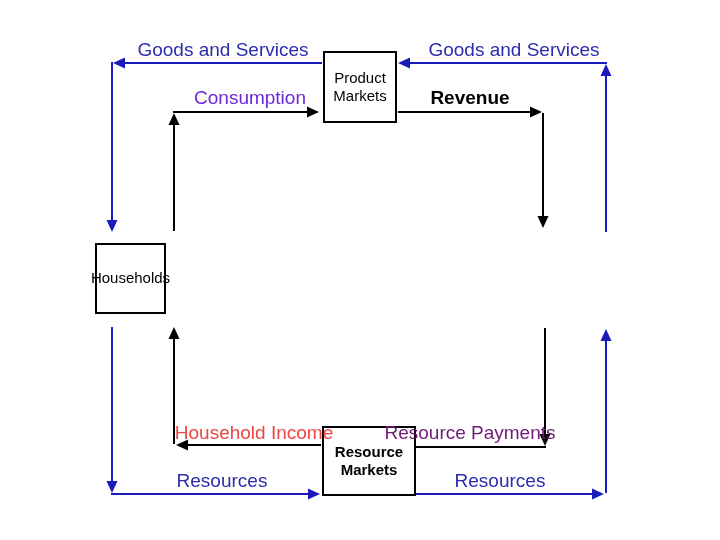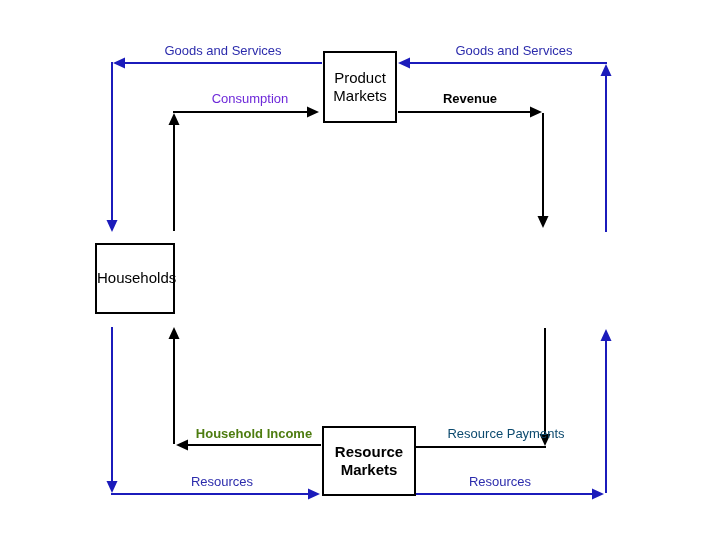--- a/index.html
+++ b/index.html
@@ -25,34 +25,35 @@
   .arrow-layer line {
     stroke-width: 2;
   }
   .node {
     position: absolute;
     box-sizing: border-box;
     border: 2px solid #000000;
     background: #ffffff;
     display: flex;
     align-items: center;
+    justify-content: center;
     text-align: center;
     font-size: 15px;
     line-height: 1.22;
     color: #000000;
   }
   #node-product-markets  { left: 323px; top: 51px;  width: 74px; height: 72px; }
-  #node-households       { left: 95px;  top: 243px; width: 80px; height: 71px; }
+  #node-households       { left: 95px;  top: 243px; width: 71px; height: 71px; }
   #node-firms            { left: 530px; top: 243px; width: 90px; height: 73px; }
   #node-resource-markets { left: 322px; top: 426px; width: 94px; height: 70px; font-weight: bold; }
   .flow-label {
     position: absolute;
     transform: translate(-50%, -50%);
     white-space: nowrap;
-    font-size: 13px;
+    font-size: 19px;
   }
   #lbl-gs-left           { left: 223px; top: 50px;  }
   #lbl-gs-right          { left: 514px; top: 50px;  }
   #lbl-consumption       { left: 250px; top: 98px;  }
   #lbl-revenue           { left: 470px; top: 98px;  }
   #lbl-household-income  { left: 254px; top: 433px; }
   #lbl-resource-payments { left: 470px; top: 433px; }
   #lbl-resources-left    { left: 222px; top: 481px; }
   #lbl-resources-right   { left: 500px; top: 481px; }
 </style>
@@ -111,18 +112,18 @@
     <span>Households</span>
   </div>
   <div class="node" id="node-resource-markets">
     <span>Resource Markets</span>
   </div>
 
   <div class="flow-label" id="lbl-gs-left" style="color: rgb(44, 44, 172);">Goods and Services</div>
   <div class="flow-label" id="lbl-gs-right" style="color: rgb(44, 44, 172);">Goods and Services</div>
   <div class="flow-label" id="lbl-consumption" style="color: #6d28d9;">Consumption</div>
   <div class="flow-label" id="lbl-revenue" style="color: rgb(0, 0, 0); font-weight: bold;">Revenue</div>
-  <div class="flow-label" id="lbl-household-income" style="color: #4d7c0f; font-weight: bold;">Household Income</div>
-  <div class="flow-label" id="lbl-resource-payments" style="color: #0c4a6e; margin-left: 36px;">Resource Payments</div>
+  <div class="flow-label" id="lbl-household-income" style="color: #ef4444;">Household Income</div>
+  <div class="flow-label" id="lbl-resource-payments" style="color: #701a75;">Resource Payments</div>
   <div class="flow-label" id="lbl-resources-left" style="color: rgb(44, 44, 172);">Resources</div>
   <div class="flow-label" id="lbl-resources-right" style="color: rgb(44, 44, 172);">Resources</div>
 
 </div>
 
 </body></html>

